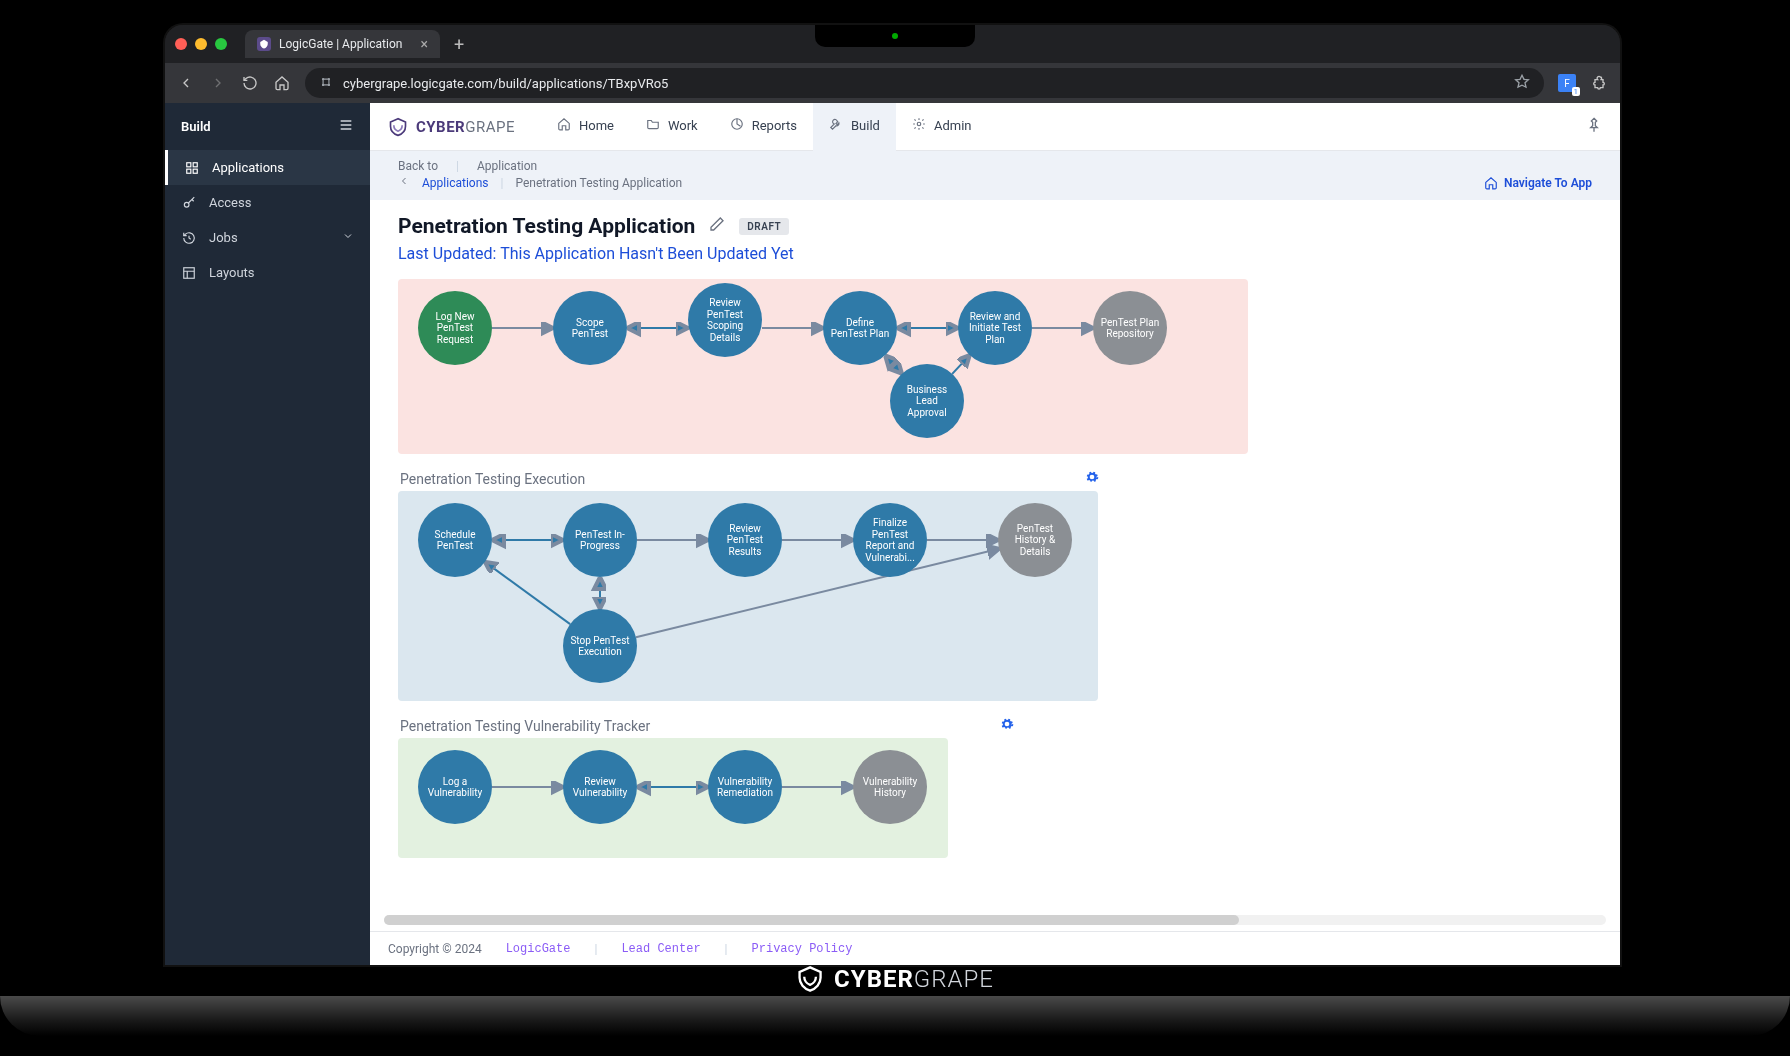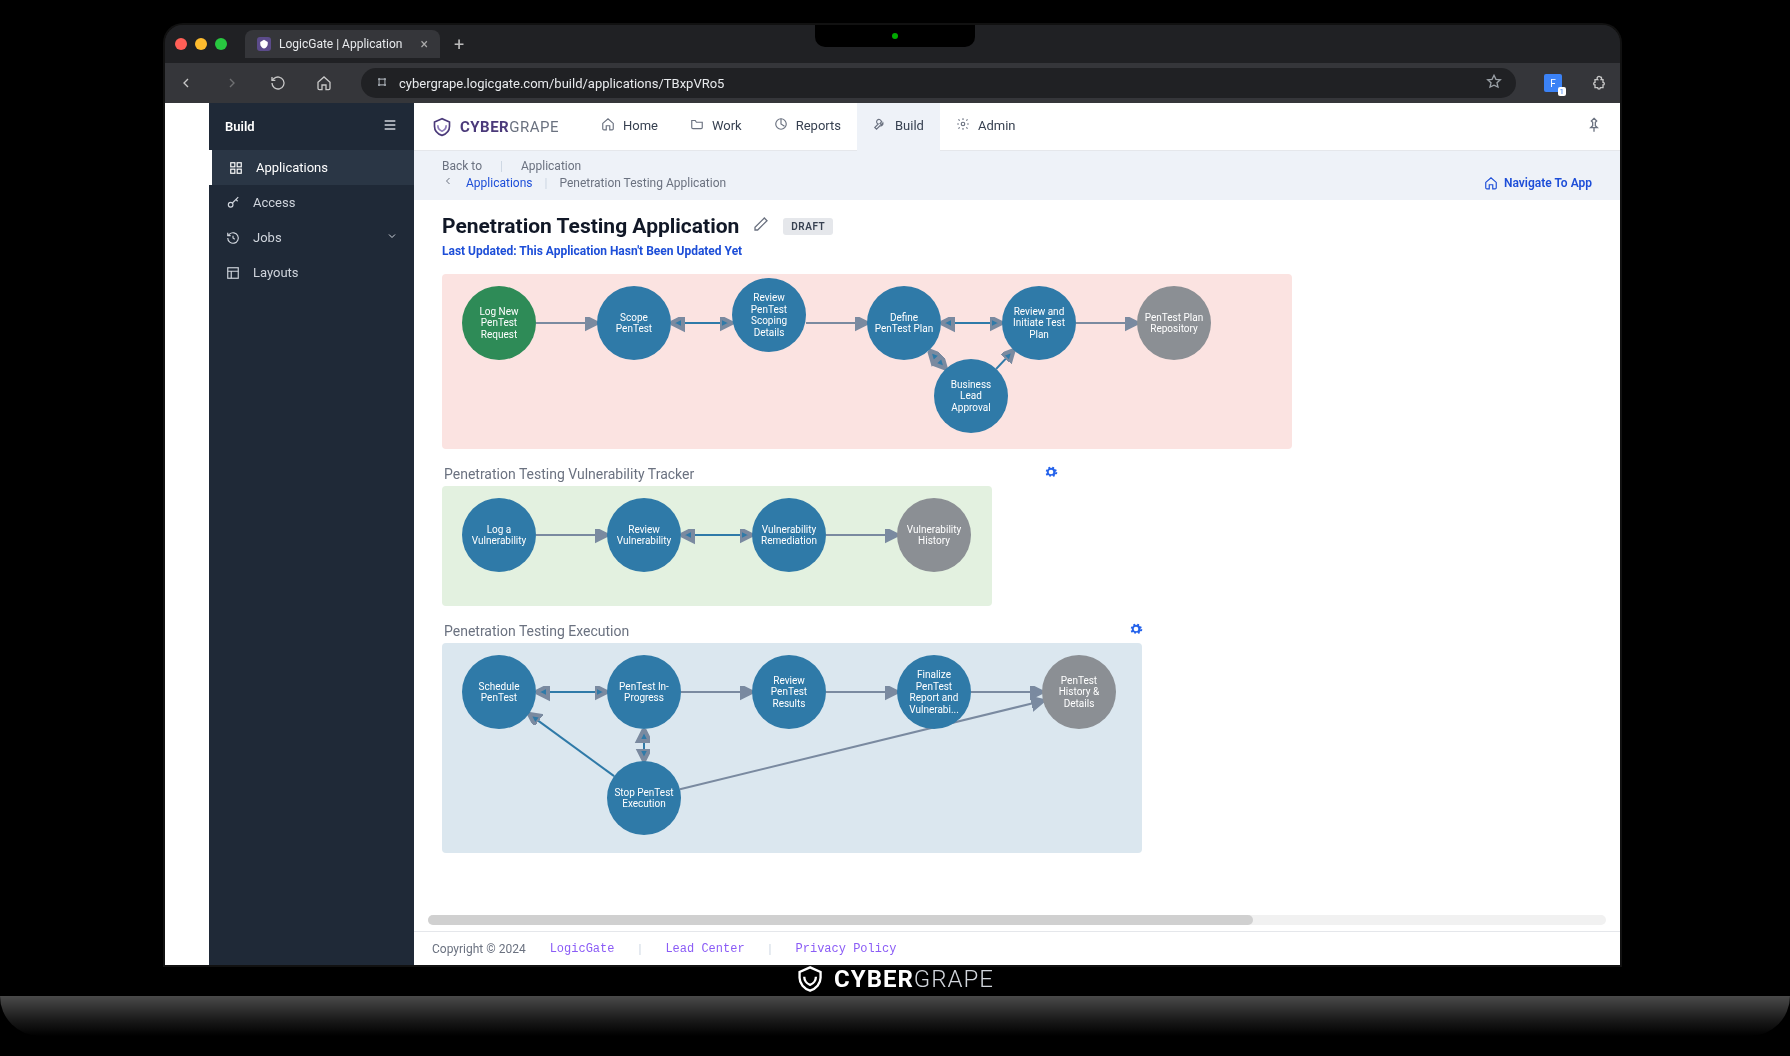--- a/index.html
+++ b/index.html
@@ -26,30 +26,30 @@
   
   .tab-bar { height:38px; background:#202124; display:flex; align-items:center; padding:0 10px; }
   .traffic { display:flex; gap:8px; margin-right:18px; }
   .tl { width:12px; height:12px; border-radius:50%; }
   .tl.r{background:#ff5f57;} .tl.y{background:#febc2e;} .tl.g{background:#28c840;}
   .tab { display:flex; align-items:center; gap:8px; background:#35363a; color:#e8eaed; padding:6px 12px; border-radius:8px 8px 0 0; font-size:12px; max-width:230px; }
   .tab .fav { width:14px; height:14px; border-radius:3px; background:#5b4b8a; display:flex; align-items:center; justify-content:center; }
   .tab .clx { margin-left:10px; color:#aaa; font-size:14px; cursor:pointer; }
   .newtab { margin-left:8px; color:#bbb; font-size:18px; cursor:pointer; padding:0 6px; }
 
-  .addr-bar { height:40px; background:#35363a; display:flex; align-items:center; padding:0 12px; gap:28px; color:#c7c7c7; }
+  .addr-bar { height:40px; background:#35363a; display:flex; align-items:center; padding:0 12px; gap:14px; color:#c7c7c7; }
   .addr-bar .ico { width:18px; height:18px; display:flex; align-items:center; justify-content:center; color:#c7c7c7; cursor:pointer; }
   .url-pill { flex:1; background:#202124; border-radius:20px; height:30px; display:flex; align-items:center; padding:0 14px; gap:10px; color:#e8eaed; font-size:13px; }
   .url-pill .lock { font-size:12px; color:#9aa0a6; }
   .url-pill .star { margin-left:auto; color:#9aa0a6; }
   .ext-ico { width:18px; height:18px; background:#3b82f6; display:flex; align-items:center; justify-content:center; font-size:10px; color:#fff; border-radius:2px; position:relative; }
   .ext-ico .bad { position:absolute; right:-4px; bottom:-4px; background:#fff; color:#3b82f6; font-size:8px; border-radius:2px; padding:0 2px; }
 
   
-  .app { position:absolute; left:0; top:78px; right:0; bottom:0; display:flex; background:#fff;padding-left:44px; }
+  .app { position:absolute; left:0; top:78px; right:0; bottom:0; display:flex; background:#fff; }
   .sb { width:205px; background:#1f2937; color:#cfd4dc; display:flex; flex-direction:column; font-size:13px; }
   .sb-head { display:flex; align-items:center; justify-content:space-between; padding:14px 16px; color:#fff; font-weight:600; }
   .sb-head .ham { cursor:pointer; color:#cfd4dc; }
   .sb-item { display:flex; align-items:center; gap:12px; padding:10px 16px; cursor:pointer; color:#cfd4dc; }
   .sb-item.active { border-left:3px solid #fff; background:#2a3645; color:#fff; }
   .sb-item .sico { width:16px; display:flex; justify-content:center; }
   .sb-item .chev { margin-left:auto; }
 
   .main { flex:1; display:flex; flex-direction:column; background:#eef2f8; overflow:hidden; }
   .topnav { height:48px; background:#fff; border-bottom:1px solid #e5e7eb; display:flex; align-items:center; padding:0 18px; gap:4px; }
@@ -67,21 +67,21 @@
   .crumbs .chevl { color:#6b7280; }
   .crumbs .navlink { margin-left:auto; color:#1d4ed8; font-size:12px; display:flex; align-items:center; gap:6px; cursor:pointer; font-weight:600; }
   .crumbs-wrap { display:flex; flex-direction:column; gap:2px; width:100%; }
   .crumbs-inner { display:flex; align-items:center; width:100%; }
 
   .content { flex:1; background:#fff; margin:6px 0 0 0; padding:14px 28px 0; overflow:auto; position:relative; }
   .ptitle { display:flex; align-items:center; gap:14px; }
   .ptitle h1 { font-size:21px; font-weight:700; color:#111827; }
   .ptitle .ed { color:#6b7280; cursor:pointer; }
   .badge { background:#e5e7eb; color:#374151; font-size:10px; padding:3px 8px; border-radius:3px; font-weight:600; letter-spacing:0.5px; }
-  .upd { color:#1d4ed8; font-size:12px; font-weight:700; margin:6px 0 16px; cursor:pointer; }
+  .upd { color:#1d4ed8; font-size:16px; font-weight:400; margin:6px 0 16px; cursor:pointer; }
 
   .wf { margin-bottom:16px; }
   .wf-head { display:flex; align-items:center; font-size:14px; color:#6b7280; margin:0 0 4px 2px; }
   .wf-head .gear { margin-left:auto; color:#2563eb; cursor:pointer; margin-right:8px; }
   .wf-canvas { position:relative; border-radius:4px; padding:14px; min-height:120px; }
   .wf1 .wf-canvas{ background:#fbe3e1; width:850px; height:175px; }
   .wf2 .wf-canvas{ background:#dbe7ef; width:700px; height:210px; }
   .wf3 .wf-canvas{ background:#e3f1e0; width:550px; height:100px; }
 
   .node {
@@ -356,55 +356,20 @@
       </svg>
       <div class="node green" style="left:20px;top:12px">Log New PenTest Request</div>
                 <div class="node blue" style="left:155px;top:12px">Scope PenTest</div>
                 <div class="node blue" style="left:290px;top:4px">Review PenTest Scoping Details</div>
                 <div class="node blue" style="left:425px;top:12px">Define PenTest Plan</div>
                 <div class="node blue" style="left:560px;top:12px">Review and Initiate Test Plan</div>
                 <div class="node gray" style="left:695px;top:12px">PenTest Plan Repository</div>
                 <div class="node blue" style="left:492px;top:85px">Business Lead Approval</div>
     </div>
             </div>
-            <div class="wf wf3">
-    <div class="wf-head">
-      <span>Penetration Testing Vulnerability Tracker</span>
-      <span class="gear" style="margin-left:350px">
-        <svg viewBox="0 0 24 24" width="14" height="14" fill="currentColor">
-                    <path d="M12 8a4 4 0 1 0 0 8 4 4 0 0 0 0-8zm9 4l2 1-1 3-2-.5a8 8 0 0 1-1.7 1.7l.5 2-3 1-1-2a8 8 0 0 1-2.4 0l-1 2-3-1 .5-2A8 8 0 0 1 6 17.5L4 18l-1-3 2-1a8 8 0 0 1 0-2.4l-2-1 1-3 2 .5A8 8 0 0 1 7.7 6L7.2 4l3-1 1 2a8 8 0 0 1 2.4 0l1-2 3 1-.5 2a8 8 0 0 1 1.7 1.7l2-.5 1 3-2 1a8 8 0 0 1 0 2.4z"></path>
-                  </svg>
-      </span>
-    </div>
-    <div class="wf-canvas">
-      <svg class="arrows">
-        <defs>
-          <marker id="al" class="lg" markerWidth="8" markerHeight="8" refX="6" refY="3" orient="auto">
-                      <path d="M0 0L6 3 0 6z"></path>
-                    </marker>
-          <marker id="alr" class="lg" markerWidth="8" markerHeight="8" refX="0" refY="3" orient="auto">
-                      <path d="M6 0L0 3 6 6z"></path>
-                    </marker>
-          <marker id="ad" class="db" markerWidth="8" markerHeight="8" refX="6" refY="3" orient="auto">
-                      <path d="M0 0L6 3 0 6z"></path>
-                    </marker>
-          <marker id="adr" class="db" markerWidth="8" markerHeight="8" refX="0" refY="3" orient="auto">
-                      <path d="M6 0L0 3 6 6z"></path>
-                    </marker>
-        </defs>
-        <line class="" x1="94" y1="49" x2="165" y2="49" marker-end="url(#al)"></line>
-                  <line class="d" x1="239" y1="49" x2="310" y2="49" marker-end="url(#ad)" marker-start="url(#adr)"></line>
-                  <line class="" x1="384" y1="49" x2="455" y2="49" marker-end="url(#al)"></line>
-      </svg>
-      <div class="node blue" style="left:20px;top:12px">Log a Vulnerability</div>
-                <div class="node blue" style="left:165px;top:12px">Review Vulnerability</div>
-                <div class="node blue" style="left:310px;top:12px">Vulnerability Remediation</div>
-                <div class="node gray" style="left:455px;top:12px">Vulnerability History</div>
-    </div>
-            </div>
             <div class="wf wf2">
     <div class="wf-head">
       <span>Penetration Testing Execution</span>
       <span class="gear" style="margin-left:500px">
         <svg viewBox="0 0 24 24" width="14" height="14" fill="currentColor">
                     <path d="M12 8a4 4 0 1 0 0 8 4 4 0 0 0 0-8zm9 4l2 1-1 3-2-.5a8 8 0 0 1-1.7 1.7l.5 2-3 1-1-2a8 8 0 0 1-2.4 0l-1 2-3-1 .5-2A8 8 0 0 1 6 17.5L4 18l-1-3 2-1a8 8 0 0 1 0-2.4l-2-1 1-3 2 .5A8 8 0 0 1 7.7 6L7.2 4l3-1 1 2a8 8 0 0 1 2.4 0l1-2 3 1-.5 2a8 8 0 0 1 1.7 1.7l2-.5 1 3-2 1a8 8 0 0 1 0 2.4z"></path>
                   </svg>
       </span>
     </div>
     <div class="wf-canvas">
@@ -432,20 +397,55 @@
                   <line class="" x1="237.94810775035086" y1="146.24023121485703" x2="601.0518922496492" y2="57.75976878514297" marker-end="url(#al)"></line>
       </svg>
       <div class="node blue" style="left:20px;top:12px">Schedule PenTest</div>
                 <div class="node blue" style="left:165px;top:12px">PenTest In-Progress</div>
                 <div class="node blue" style="left:310px;top:12px">Review PenTest Results</div>
                 <div class="node blue" style="left:455px;top:12px">Finalize PenTest Report and Vulnerabi...</div>
                 <div class="node gray" style="left:600px;top:12px">PenTest History &amp; Details</div>
                 <div class="node blue" style="left:165px;top:118px">Stop PenTest Execution</div>
     </div>
             </div>
+            <div class="wf wf3">
+    <div class="wf-head">
+      <span>Penetration Testing Vulnerability Tracker</span>
+      <span class="gear" style="margin-left:350px">
+        <svg viewBox="0 0 24 24" width="14" height="14" fill="currentColor">
+                    <path d="M12 8a4 4 0 1 0 0 8 4 4 0 0 0 0-8zm9 4l2 1-1 3-2-.5a8 8 0 0 1-1.7 1.7l.5 2-3 1-1-2a8 8 0 0 1-2.4 0l-1 2-3-1 .5-2A8 8 0 0 1 6 17.5L4 18l-1-3 2-1a8 8 0 0 1 0-2.4l-2-1 1-3 2 .5A8 8 0 0 1 7.7 6L7.2 4l3-1 1 2a8 8 0 0 1 2.4 0l1-2 3 1-.5 2a8 8 0 0 1 1.7 1.7l2-.5 1 3-2 1a8 8 0 0 1 0 2.4z"></path>
+                  </svg>
+      </span>
+    </div>
+    <div class="wf-canvas">
+      <svg class="arrows">
+        <defs>
+          <marker id="al" class="lg" markerWidth="8" markerHeight="8" refX="6" refY="3" orient="auto">
+                      <path d="M0 0L6 3 0 6z"></path>
+                    </marker>
+          <marker id="alr" class="lg" markerWidth="8" markerHeight="8" refX="0" refY="3" orient="auto">
+                      <path d="M6 0L0 3 6 6z"></path>
+                    </marker>
+          <marker id="ad" class="db" markerWidth="8" markerHeight="8" refX="6" refY="3" orient="auto">
+                      <path d="M0 0L6 3 0 6z"></path>
+                    </marker>
+          <marker id="adr" class="db" markerWidth="8" markerHeight="8" refX="0" refY="3" orient="auto">
+                      <path d="M6 0L0 3 6 6z"></path>
+                    </marker>
+        </defs>
+        <line class="" x1="94" y1="49" x2="165" y2="49" marker-end="url(#al)"></line>
+                  <line class="d" x1="239" y1="49" x2="310" y2="49" marker-end="url(#ad)" marker-start="url(#adr)"></line>
+                  <line class="" x1="384" y1="49" x2="455" y2="49" marker-end="url(#al)"></line>
+      </svg>
+      <div class="node blue" style="left:20px;top:12px">Log a Vulnerability</div>
+                <div class="node blue" style="left:165px;top:12px">Review Vulnerability</div>
+                <div class="node blue" style="left:310px;top:12px">Vulnerability Remediation</div>
+                <div class="node gray" style="left:455px;top:12px">Vulnerability History</div>
+    </div>
+            </div>
           </div>
 
         <div class="hscroll">
           <div class="thumb"></div>
         </div>
       </div>
 
       <div class="footer">
         <span>Copyright © 2024</span>
         <a href="#">LogicGate</a>

